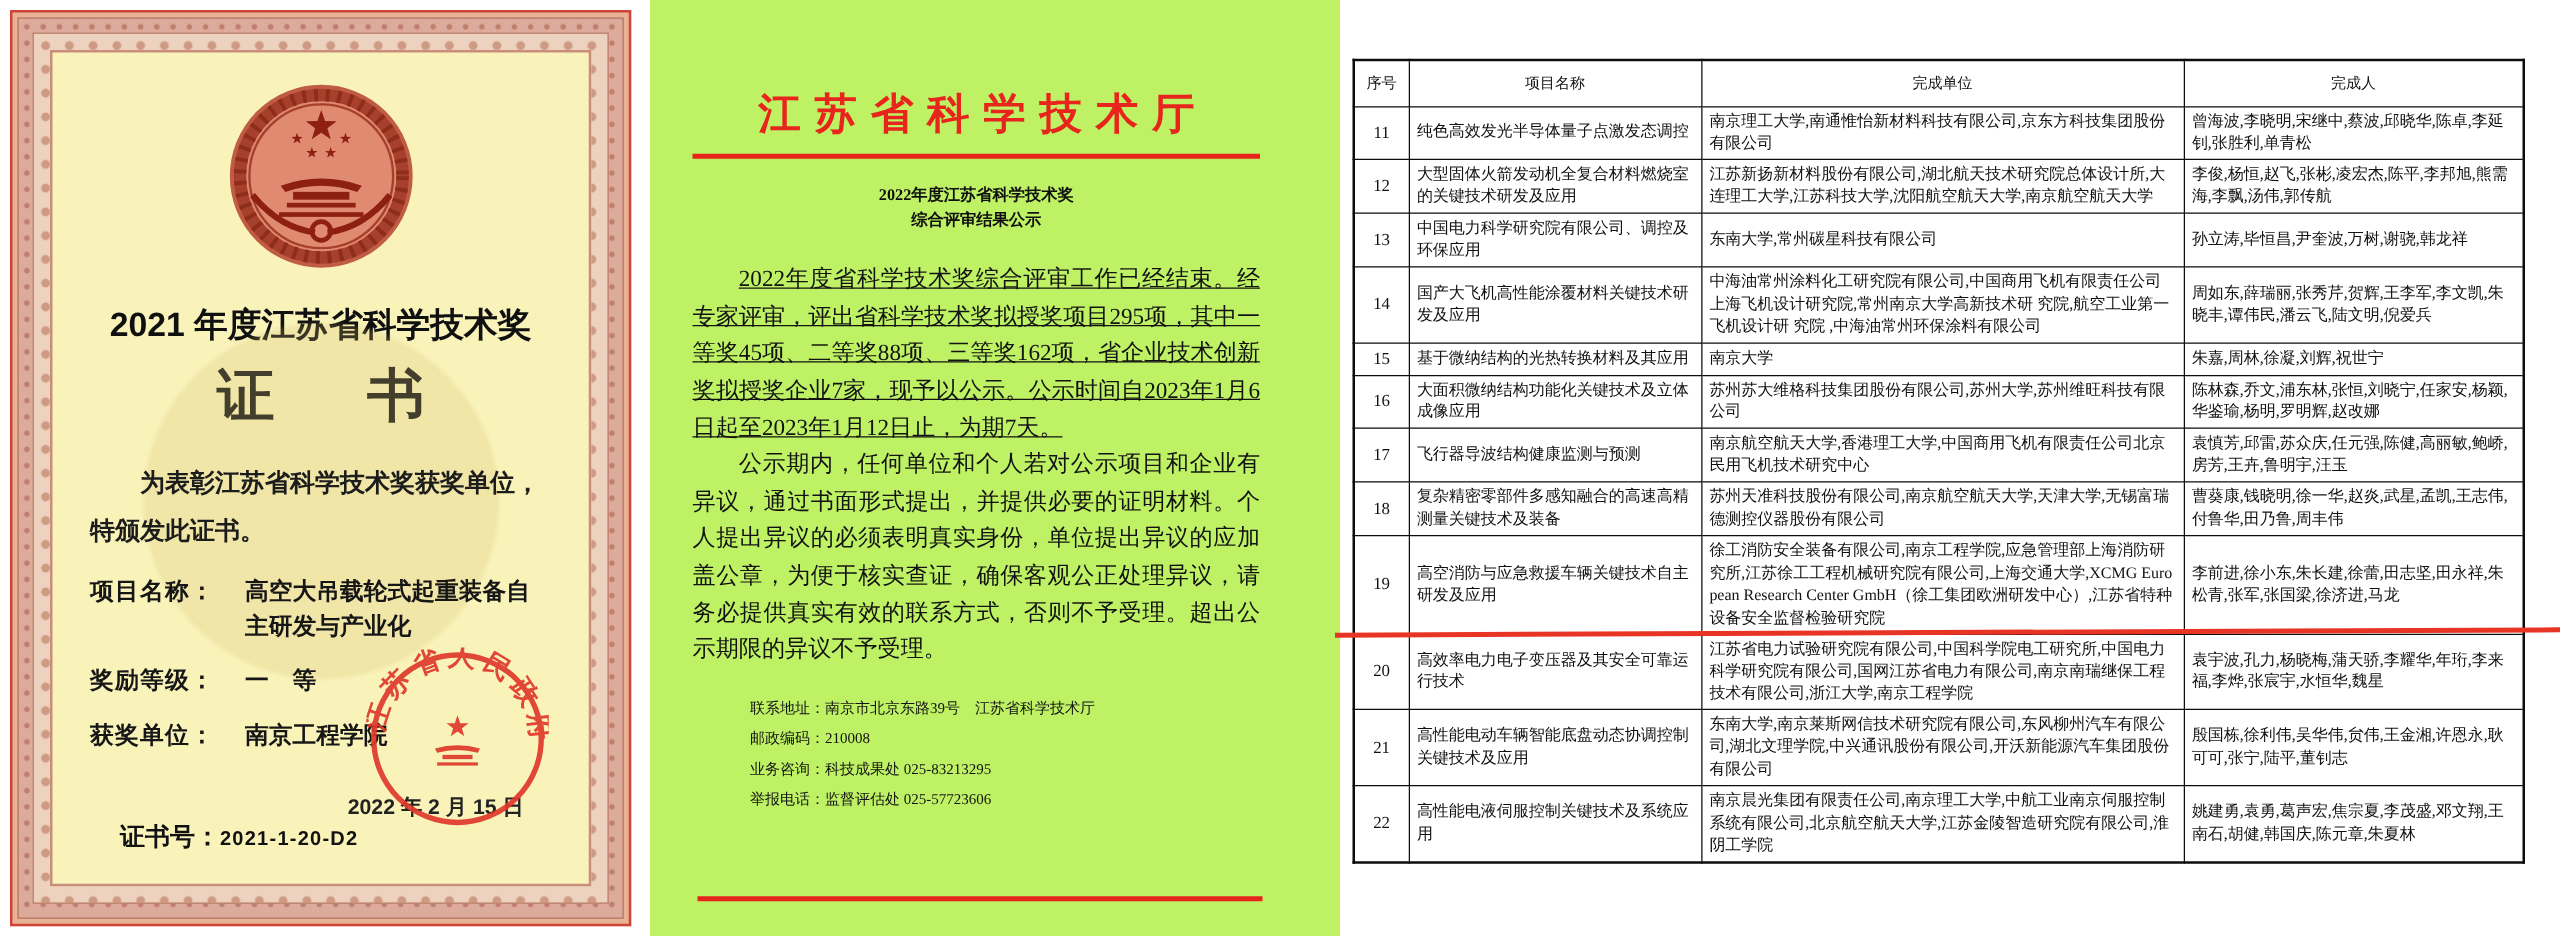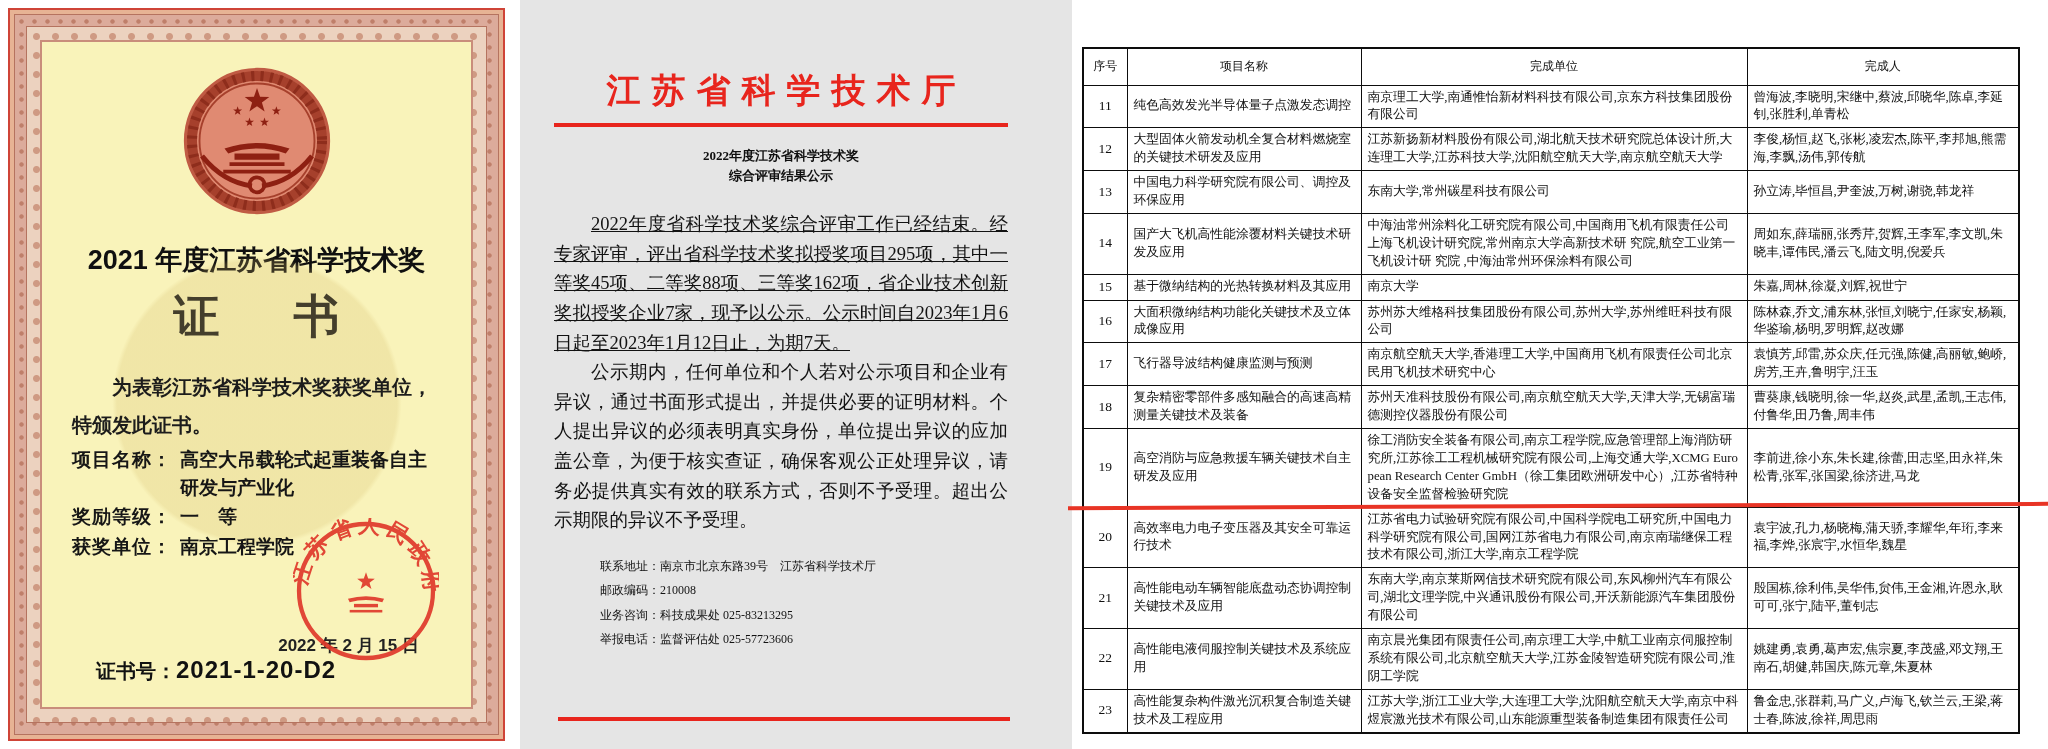--- a/index.html
+++ b/index.html
@@ -24,34 +24,34 @@
     transform:translate(-50%,-50%);border-radius:50%;
     background:radial-gradient(circle,rgba(209,183,100,.22) 0 60%,rgba(0,0,0,0) 62%);}
   .emblem{display:block;margin:24px auto 0;width:150px;height:150px;}
   .cert-title{margin-top:26px;text-align:center;color:#101010;
     font-family:"Liberation Sans","DejaVu Sans",sans-serif;font-weight:bold;font-size:27px;}
   .cert-doctype{margin-top:8px;text-align:center;color:#1c1c1c;
     font-family:"Liberation Sans","DejaVu Sans",sans-serif;font-weight:bold;
     font-size:46px;letter-spacing:14px;text-indent:14px;}
   .cert-body{margin-top:20px;font-size:20px;line-height:1.9;color:#1c1c1c;
     text-indent:2em;white-space:pre-line;font-weight:600;position:relative;}
-  .cert-field{display:flex;margin-top:2px;font-size:19px;line-height:1.45;
-    color:#161616;font-weight:600;position:relative;}
+  .cert-field{display:flex;margin-top:16px;font-size:19px;line-height:1.45;
+    color:#161616;font-weight:600;position:relative;gap:16px;}
   .cert-field .flabel{white-space:nowrap;letter-spacing:1px;}
   .cert-field .fvalue{flex:1;padding-left:8px;}
   .cert-date{position:absolute;right:52px;top:592px;color:#222;
     font-family:"Liberation Sans","DejaVu Sans",sans-serif;font-weight:bold;font-size:17px;}
   .seal{position:absolute;right:32px;top:476px;width:146px;height:146px;opacity:.92;}
   .cert-no{position:absolute;left:54px;top:614px;font-size:20px;font-weight:bold;color:#111;}
   .cert-no .num{font-family:"Liberation Sans","DejaVu Sans",sans-serif;
-    font-size:24px;letter-spacing:1px;}
+    font-size:16px;letter-spacing:1px;}
 
   
   .notice{position:absolute;left:520px;top:0;width:552px;height:749px;
-    padding:68px 64px 0 34px;background:#e5e5e5;}
+    padding:68px 64px 0 34px;background:#bef264;}
   .agency{font-family:"Liberation Sans","DejaVu Sans",sans-serif;font-weight:bold;
     font-size:34px;color:#e8251d;text-align:center;letter-spacing:11px;text-indent:11px;
     white-space:nowrap;}
   .agency-rule{margin-top:9px;height:4px;background:#e8251d;}
   .doc-title{margin-top:19px;text-align:center;font-size:13px;font-weight:bold;
     line-height:1.55;white-space:pre-line;color:#101010;}
   .notice p{font-size:18.5px;line-height:1.6;text-align:justify;text-indent:2em;color:#121212;}
   .notice p.first{margin-top:24px;text-decoration:underline;}
   .contact{margin-top:22px;margin-left:46px;font-size:12px;color:#121212;}
   .contact div{margin-bottom:7px;line-height:1.45;}
@@ -245,25 +245,19 @@
             <td class="col-project">高性能电动车辆智能底盘动态协调控制关键技术及应用</td>
             <td class="col-units">东南大学,南京莱斯网信技术研究院有限公司,东风柳州汽车有限公司,湖北文理学院,中兴通讯股份有限公司,开沃新能源汽车集团股份有限公司</td>
             <td class="col-people">殷国栋,徐利伟,吴华伟,贠伟,王金湘,许恩永,耿可可,张宁,陆平,董钊志</td>
           </tr>
           <tr>
             <td class="col-no">22</td>
             <td class="col-project">高性能电液伺服控制关键技术及系统应用</td>
             <td class="col-units">南京晨光集团有限责任公司,南京理工大学,中航工业南京伺服控制系统有限公司,北京航空航天大学,江苏金陵智造研究院有限公司,淮阴工学院</td>
             <td class="col-people">姚建勇,袁勇,葛声宏,焦宗夏,李茂盛,邓文翔,王南石,胡健,韩国庆,陈元章,朱夏林</td>
           </tr>
-          <tr>
-            <td class="col-no">23</td>
-            <td class="col-project">高性能复杂构件激光沉积复合制造关键技术及工程应用</td>
-            <td class="col-units">江苏大学,浙江工业大学,大连理工大学,沈阳航空航天大学,南京中科煜宸激光技术有限公司,山东能源重型装备制造集团有限责任公司</td>
-            <td class="col-people">鲁金忠,张群莉,马广义,卢海飞,钦兰云,王梁,蒋士春,陈波,徐祥,周思雨</td>
-          </tr>
         </tbody>
     </table>
     <div class="red-strike" style="top: 457.109px;"></div>
 
   </div>
 
 </div>
 
 </body></html>

